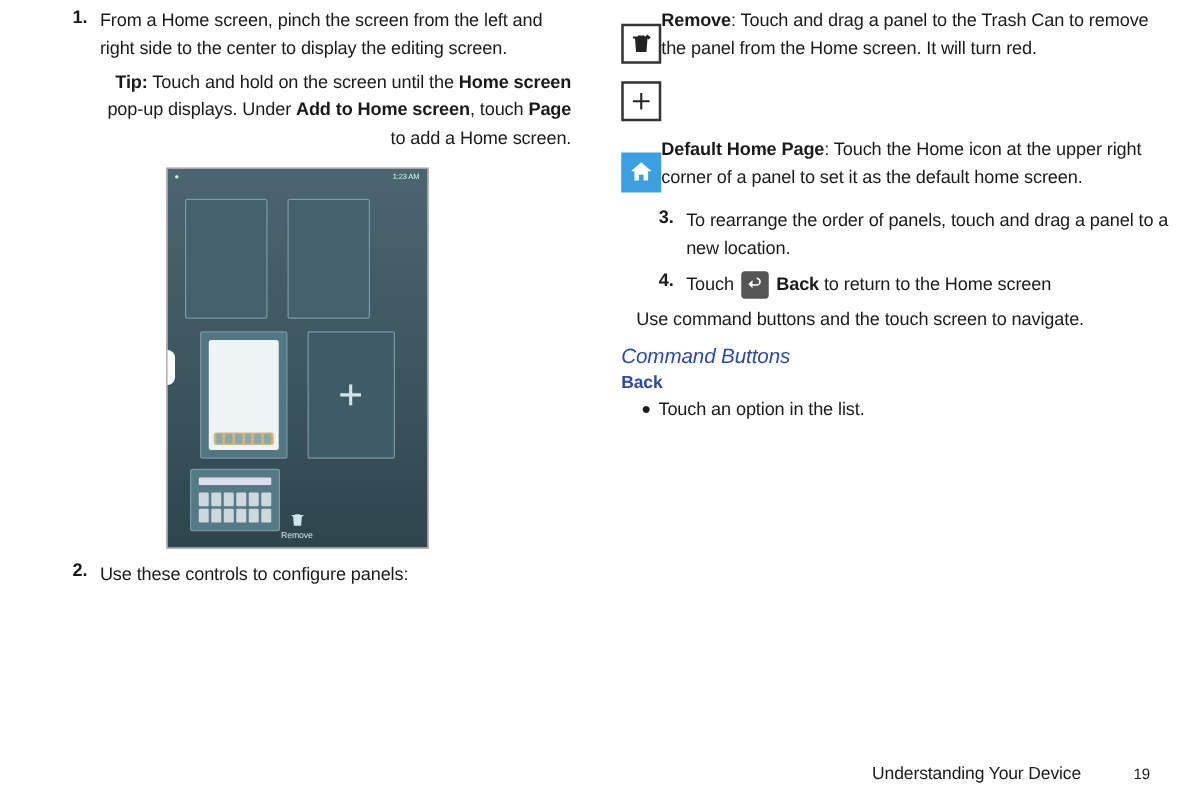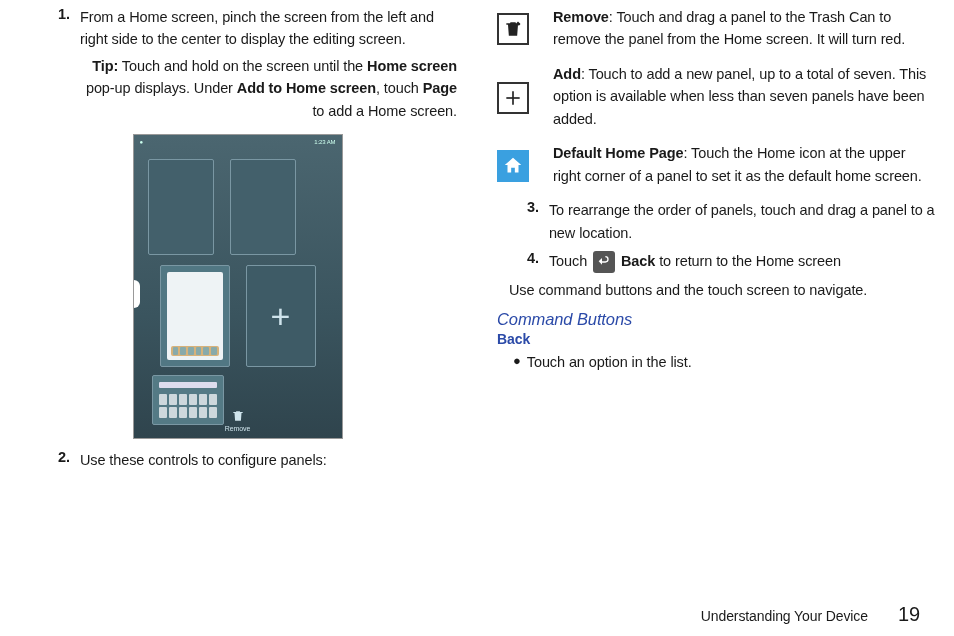--- a/index.html
+++ b/index.html
@@ -82,23 +82,23 @@
   }
   .fig-trash .tcan { font-size:14px; display:block; line-height:1; }
 
   .tab-left {
     position:absolute; left:0; top:145px; width:6px; height:28px;
     background:#fff; border-radius:0 6px 6px 0;
   }
 
   .iconrow {
     display: flex;
-    gap: 24px;
+    gap: 0;
     margin-bottom: 12px;
-    align-items: center;
+    align-items: flex-end;
   }
   .iconbox {
     width: 32px; height: 32px; min-width:32px;
     border: 2px solid #333;
     display: flex; align-items: center; justify-content: center;
     font-size: 18px;
     margin-top: 2px;
     position:relative;
   }
   .iconbox.trash svg { width:20px; height:20px; }
@@ -128,23 +128,23 @@
     color:#2b4aa8; font-size:14px; font-weight:800;
     margin: 2px 0 2px 0;
   }
   .para { line-height:1.55; margin: 2px 0; }
   .indent1 { padding-left: 12px; }
   .bulletrow { display:flex; gap:6px; padding-left: 16px; margin-top:4px; line-height:1.55; }
   .bulletrow .dot { font-size:13px; }
 
   .footer {
     position:absolute; bottom:10px; right:34px;
-    font-size:14px; display:flex; gap:30px; align-items:baseline;
-  }
-  .footer .pg { font-size:20px; }
+    font-size:14px; display:flex; gap:42px; align-items:baseline;
+  }
+  .footer .pg { font-size:12px; }
 </style>
 </head>
 <body>
 
 <div class="page">
 
   <div class="col col-left">
 
     <div class="numitem">
       <div class="num">1.</div>
@@ -224,23 +224,20 @@
         <span class="bold">Remove</span><span>: Touch and drag a panel to the Trash Can to remove the panel from the Home screen. It will turn red.</span>
       </div>
     </div>
 
     <div class="iconrow">
       <div class="iconbox plus">
         <svg viewBox="0 0 24 24" width="20" height="20">
             <path fill="#222" d="M11 4h2v16h-2z"></path>
             <path fill="#222" d="M4 11h16v2H4z"></path>
           </svg>
-      </div>
-      <div class="desc">
-        <span class="bold">Add</span><span>: Touch to add a new panel, up to a total of seven. This option is available when less than seven panels have been added.</span>
       </div>
     </div>
 
     <div class="iconrow">
       <div class="iconbox home">
         <svg viewBox="0 0 24 24">
             <path fill="#fff" d="M12 3l9 8h-3v8h-4v-5h-4v5H6v-8H3z"></path>
           </svg>
       </div>
       <div class="desc">

